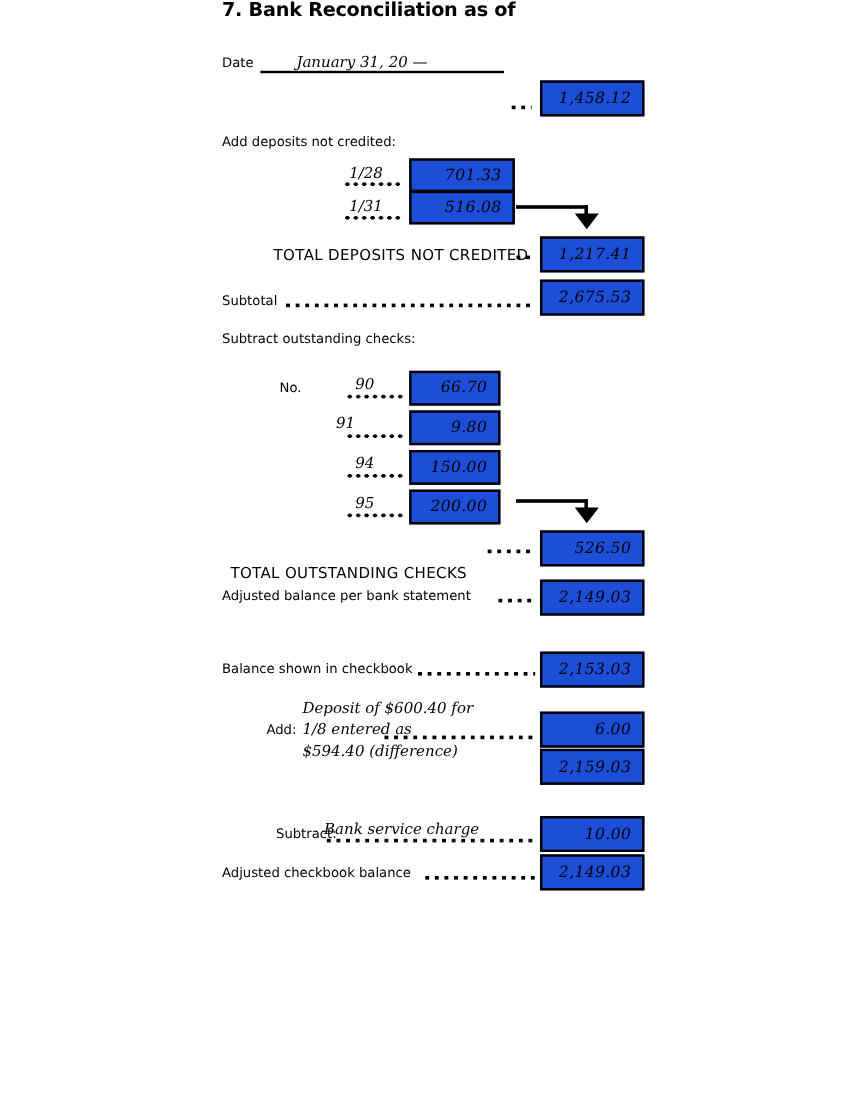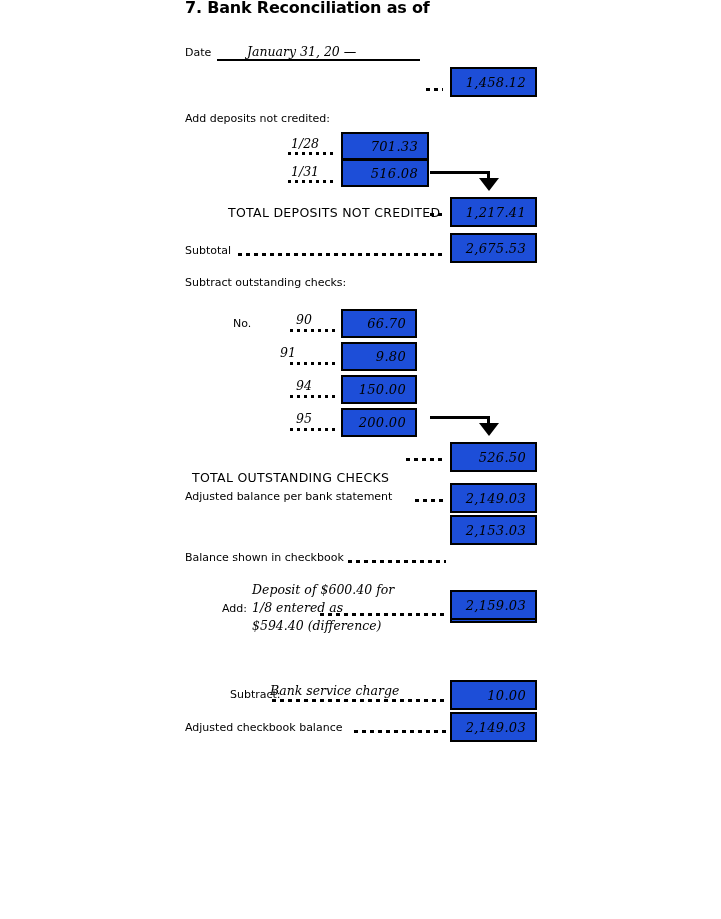--- a/index.html
+++ b/index.html
@@ -145,34 +145,34 @@
   </div>
 
   <div class="abs lbl" style="left:185px;top:491px;">Adjusted balance per bank statement</div>
   <div class="dots" style="left:413px;top:499px;width:33px;"></div>
   <div class="box box-main" style="top:483px;">
     <span class="v">2,149.03</span>
   </div>
 
   <div class="abs lbl" style="left:185px;top:552px;">Balance shown in checkbook</div>
   <div class="dots" style="left:346px;top:560px;width:100px;"></div>
-  <div class="box box-main" style="top:515px;padding-left:28px;">
+  <div class="box box-main" style="top:543px;padding-left:28px;">
     <span class="v">2,153.03</span>
   </div>
 
   <div class="abs lbl" style="left:222px;top:603px;">Add:</div>
   <div class="abs hand" style="left:252px;top:582px;">Deposit of $600.40 for</div>
   <div class="abs hand" style="left:252px;top:600px;">1/8 entered as</div>
   <div class="abs hand" style="left:252px;top:618px;">$594.40 (difference)</div>
   <div class="dots" style="left:318px;top:613px;width:128px;"></div>
   <div class="box box-main" style="top:593px;">
     <span class="v">6.00</span>
   </div>
 
-  <div class="box box-main" style="top:590px;">
+  <div class="box box-main" style="top:624px;">
     <span class="v">2,159.03</span>
   </div>
 
   <div class="abs lbl" style="left:230px;top:689px;">Subtract:</div>
   <div class="abs hand" style="left:270px;top:683px;">Bank service charge</div>
   <div class="dots" style="left:270px;top:699px;width:176px;"></div>
   <div class="box box-main" style="top:680px;">
     <span class="v">10.00</span>
   </div>
 

